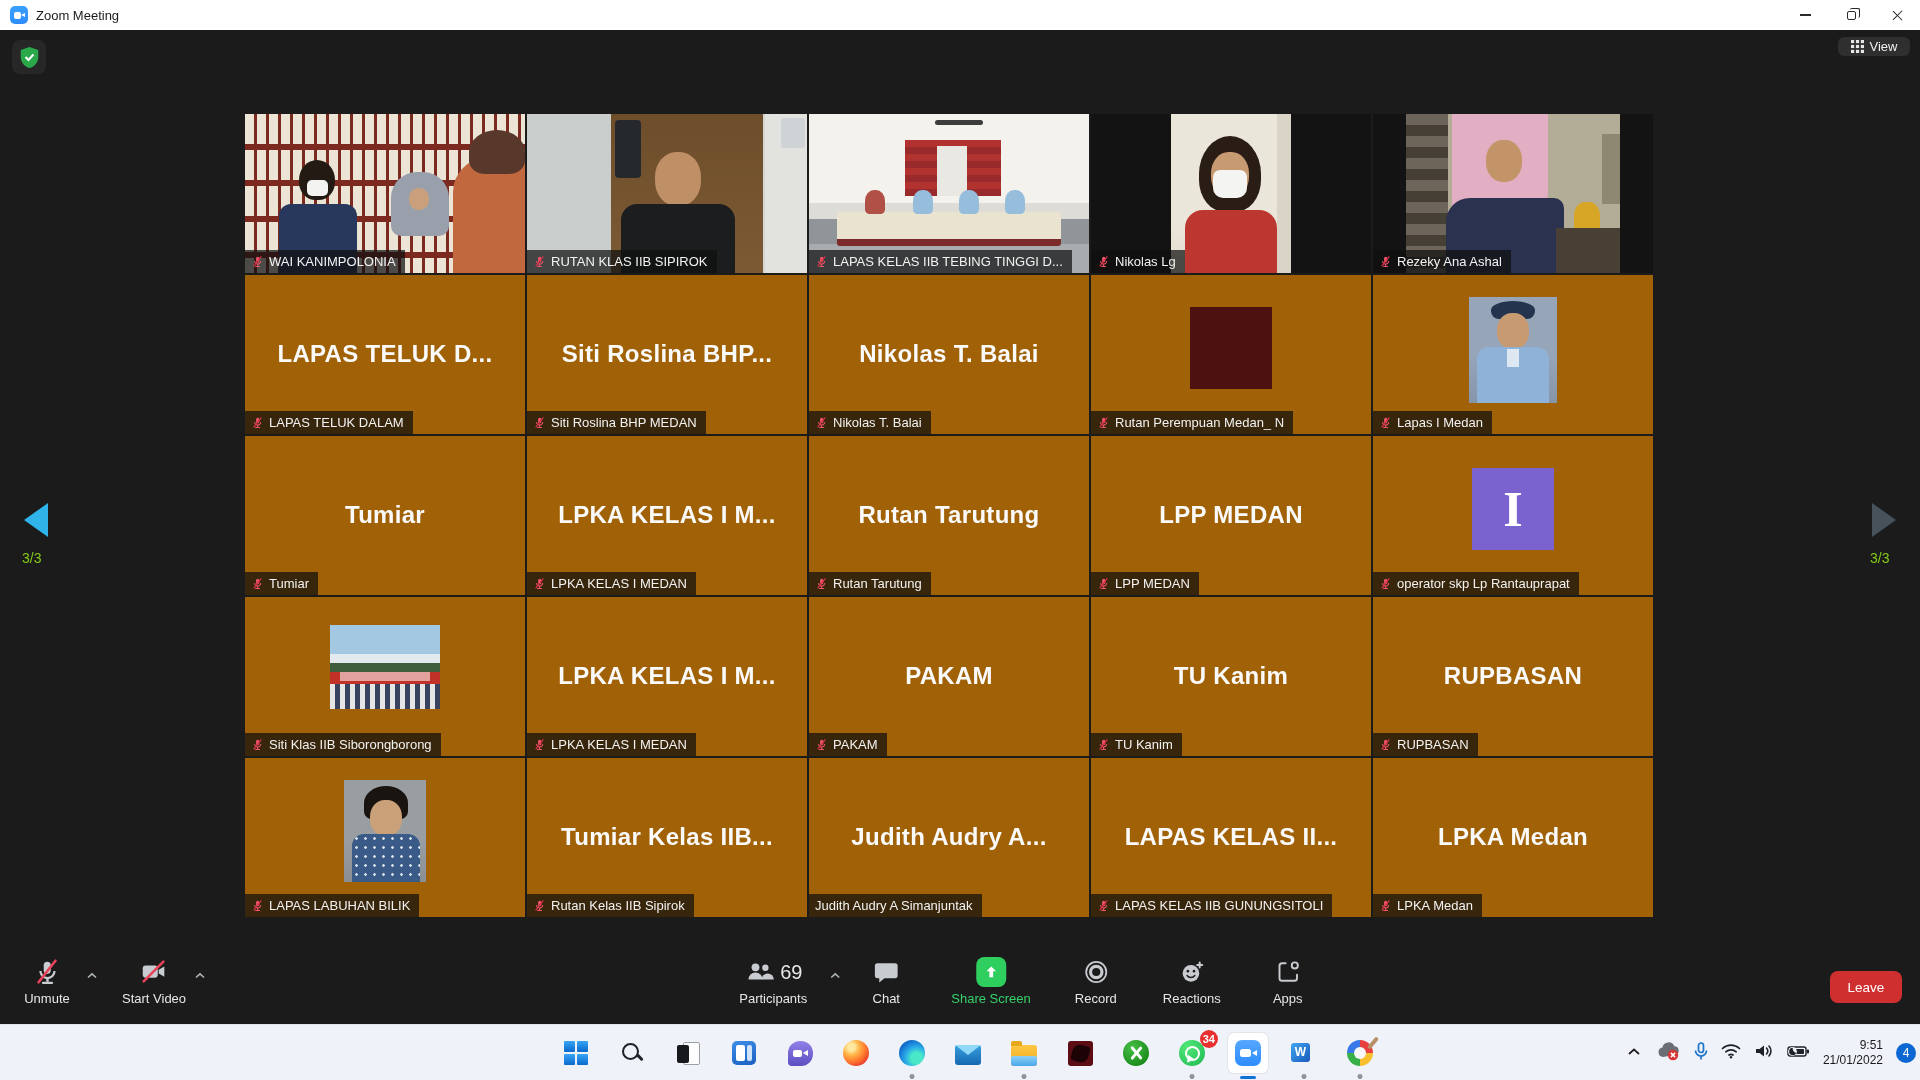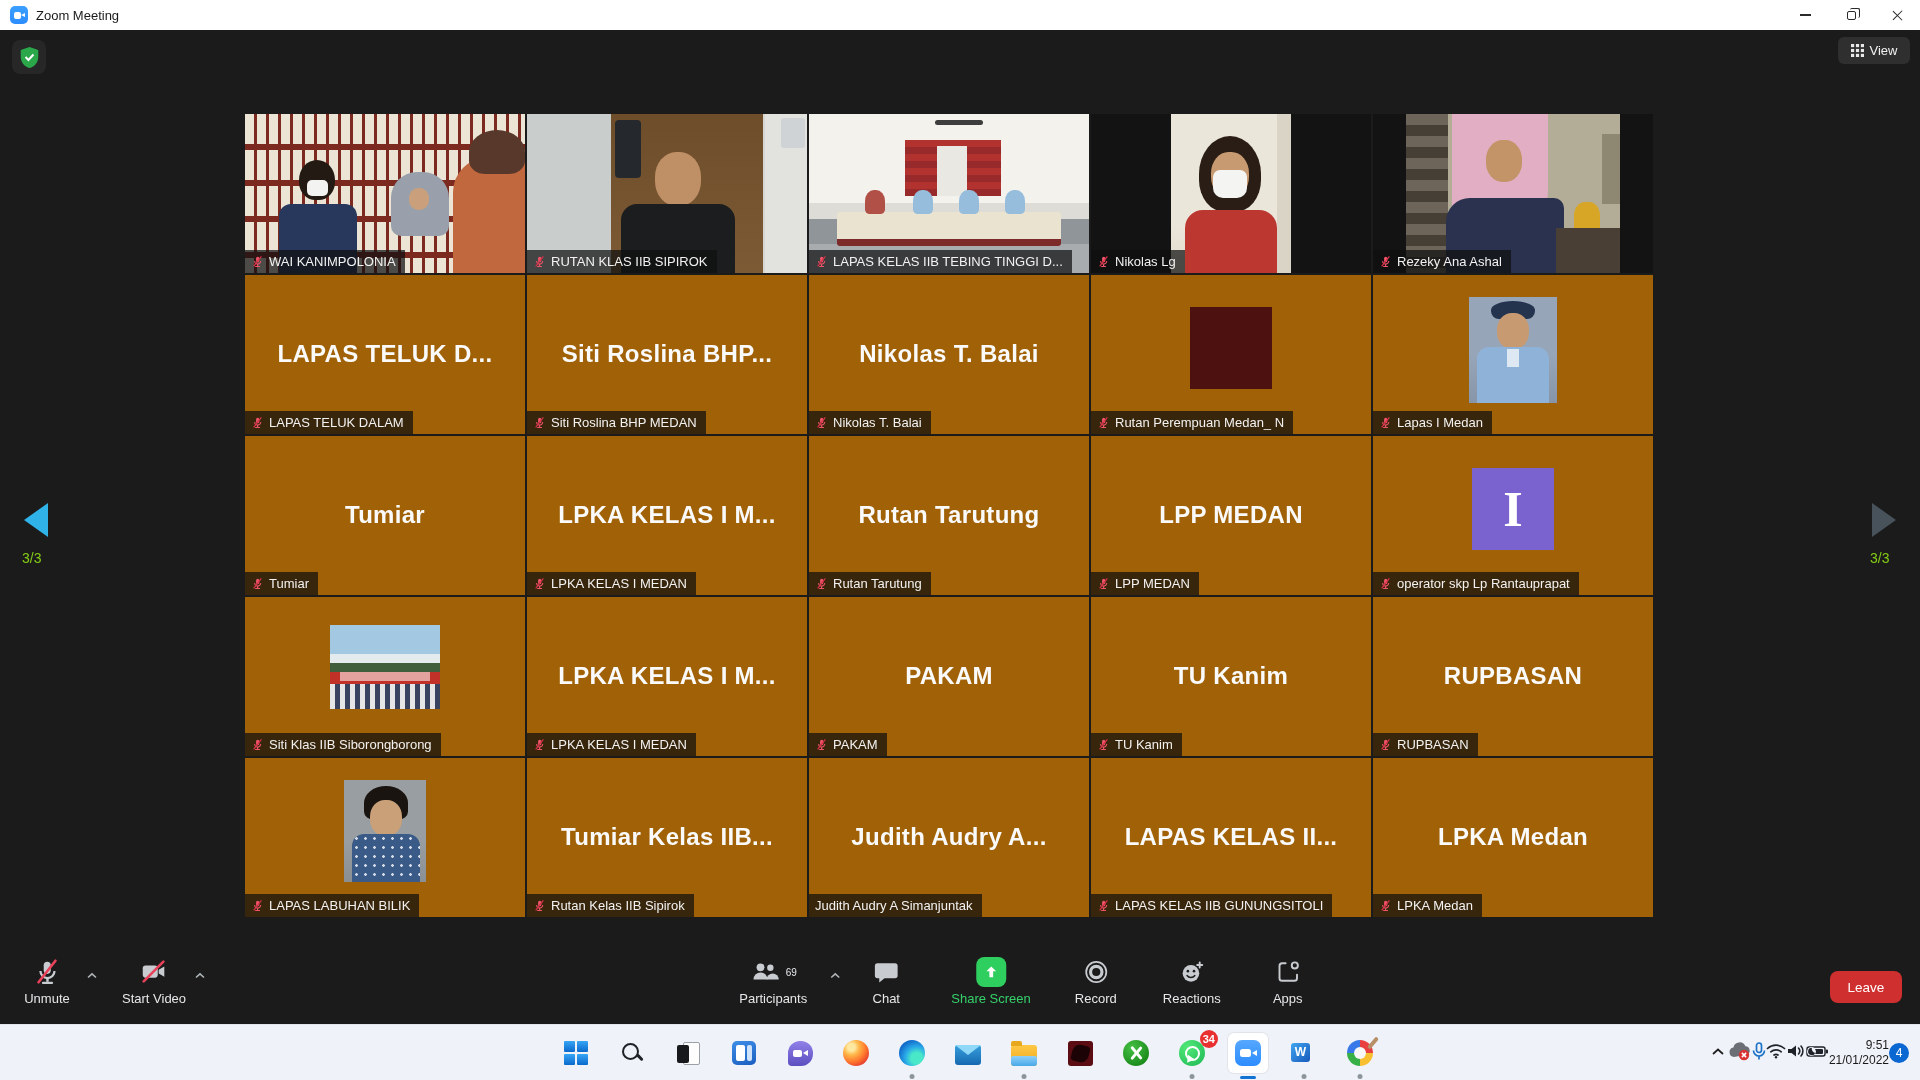--- a/index.html
+++ b/index.html
@@ -18,21 +18,21 @@
   .glyph-restore{width:9px;height:9px;border:1.2px solid #2a2a2a;border-radius:2px;position:relative;background:#fff}
   .glyph-restore::before{content:"";position:absolute;left:2px;top:-4px;width:9px;height:9px;border:1.2px solid #2a2a2a;border-radius:2px;border-bottom:none;border-left:none}
   .glyph-close{width:13px;height:13px;position:relative}
   .glyph-close::before,.glyph-close::after{content:"";position:absolute;left:6px;top:0;width:1.4px;height:13px;background:#2a2a2a}
   .glyph-close::before{transform:rotate(45deg)}
   .glyph-close::after{transform:rotate(-45deg)}
 
   
   .stage{position:absolute;left:0;top:30px;width:1920px;height:994px;background:#1b1b1b}
   .security{position:absolute;left:12px;top:10px;width:34px;height:34px;background:#272727;border-radius:8px;display:flex;align-items:center;justify-content:center}
-  .view-btn{position:absolute;left:1838px;top:7px;width:72px;height:27px;background:#2f2f2f;border-radius:6px;display:flex;align-items:center;justify-content:center;gap:6px;color:#f0f0f0;font-size:13px}
+  .view-btn{position:absolute;left:1838px;top:7px;width:72px;height:19px;background:#2f2f2f;border-radius:6px;display:flex;align-items:center;justify-content:center;gap:6px;color:#f0f0f0;font-size:13px}
 
   
   .grid{position:absolute;left:245px;top:84px;width:1424px;height:819px;display:grid;grid-template-columns:repeat(5,280px);grid-auto-rows:159px;gap:2px}
   .tile{position:relative;overflow:hidden;background:#a16207}
   .tile.video{background:#131313}
   .big-name{position:absolute;left:8px;right:8px;top:50%;transform:translateY(-54%);text-align:center;font-size:24px;font-weight:700;color:#fafafa;letter-spacing:.3px;white-space:nowrap;overflow:hidden}
   .avatar-letter{position:absolute;left:50%;top:46%;transform:translate(-50%,-50%);width:82px;height:82px;display:flex;align-items:center;justify-content:center;font-size:50px;font-weight:600;color:#fff;font-family:"Liberation Serif","DejaVu Serif",serif}
   .avatar-color{position:absolute;left:50%;top:46%;transform:translate(-50%,-50%);width:82px;height:82px}
   .nlabel{position:absolute;left:0;bottom:0;display:flex;align-items:center;gap:5px;height:23px;padding:0 9px 0 6px;background:rgba(15,15,15,.72);color:#f2f2f2;font-size:13px;max-width:97%;white-space:nowrap;overflow:hidden}
   .micoff{display:flex;align-items:center}
@@ -101,21 +101,21 @@
 
   
   .toolbar{position:absolute;left:0;bottom:0;width:1920px;height:74px}
   .tb-left{position:absolute;left:16px;top:5px;display:flex;gap:44px}
   .tb-center{position:absolute;left:calc(50% + 62px);top:5px;transform:translateX(-50%);display:flex;gap:34px}
   .tb-btn{position:relative;display:flex;flex-direction:column;align-items:center;min-width:62px}
   .tbi{height:34px;display:flex;align-items:center;justify-content:center;gap:6px}
   .tbl{font-size:13px;color:#e6e7e9;margin-top:2px;white-space:nowrap}
   .tb-btn.share .tbl{color:#35d06a}
   .chev{position:absolute;right:-20px;top:11px}
-  .count{font-size:10px;color:#e6e7e9;font-weight:400}
+  .count{font-size:20px;color:#e6e7e9;font-weight:400}
   .share-ic{width:30px;height:30px;border-radius:8px;background:#2fcf5f;display:flex;align-items:center;justify-content:center}
   .leave{position:absolute;right:18px;top:21px;width:72px;height:32px;border:none;border-radius:8px;background:#d02f2f;color:#fff;font-size:13.5px;font-family:inherit}
 
   
   .taskbar{position:absolute;left:0;top:1024px;width:1920px;height:56px;background:#eff3f9;border-top:1px solid #e2e6ec}
   .tb-apps{position:absolute;left:556px;top:8px;display:flex;gap:16px}
   .app{position:relative;width:40px;height:40px;display:flex;align-items:center;justify-content:center}
   .app.active{background:#fff;border-radius:6px;box-shadow:0 0 0 1px #e1e4e9}
   .app.running::after{content:"";position:absolute;bottom:-6px;left:50%;transform:translateX(-50%);width:5px;height:5px;border-radius:50%;background:#8d959c}
   .app.active::after{content:"";position:absolute;bottom:-6px;left:50%;transform:translateX(-50%);width:16px;height:3px;border-radius:2px;background:#1173d4}
@@ -151,21 +151,21 @@
   .ic-whatsapp::before{left:6px;top:5.5px;width:11px;height:11px;border:2.6px solid #fff;border-radius:50%}
   .ic-whatsapp::after{left:5px;top:16px;border:4px solid transparent;border-top:7px solid #fff;transform:rotate(35deg)}
   .ic-zoom{border-radius:7px;background:linear-gradient(180deg,#56a8ff,#2d8cff)}
   .ic-zoom::before{left:5px;top:9px;width:11px;height:8px;background:#fff;border-radius:2.5px}
   .ic-zoom::after{left:17px;top:9.5px;border-top:3.5px solid transparent;border-bottom:3.5px solid transparent;border-right:5px solid #fff}
   .ic-word::before{left:0;top:3px;width:19px;height:19px;background:linear-gradient(135deg,#41a5ee,#185abd);border-radius:3px;content:"W";color:#fff;font:700 12px/19px "Liberation Sans",sans-serif;text-align:center}
   .ic-word::after{right:1px;top:1px;width:8px;height:20px;background:#f4f4f4;border-radius:1px;box-shadow:0 0 0 .5px #d8d8d8;z-index:-1}
   .ic-paint{border-radius:50%;background:conic-gradient(#e84040 0 25%,#f8c030 25% 50%,#38b048 50% 75%,#3878e8 75% 100%)}
   .ic-paint::before{left:7px;top:7px;width:12px;height:12px;background:#f8f8f8;border-radius:50%}
   .ic-paint::after{right:-2px;top:-4px;width:4px;height:14px;background:#b89068;border-radius:2px;transform:rotate(40deg)}
-  .tray{position:absolute;right:0;top:0;height:56px;display:flex;align-items:center;padding-right:11px}
+  .tray{position:absolute;right:0;top:0;height:56px;display:flex;align-items:center;gap:13px;padding-right:4px}
   .clock{text-align:right;font-size:12px;color:#1a1a1a;line-height:15px}
   .tray-badge{width:20px;height:20px;border-radius:50%;background:#0b67d2;color:#fff;font-size:12px;display:flex;align-items:center;justify-content:center}
 </style>
 </head>
 <body>
 
 <div class="titlebar">
   <span class="zm-appicon"></span>
   <span class="win-title">Zoom Meeting</span>
   <div class="win-controls">

